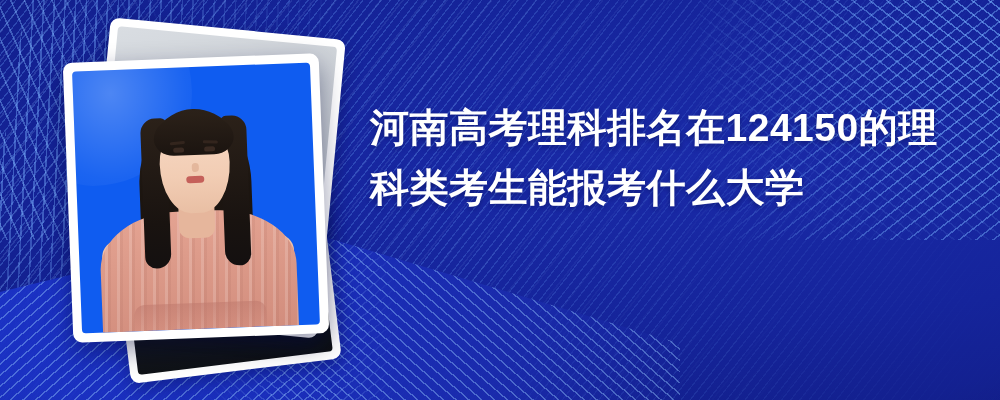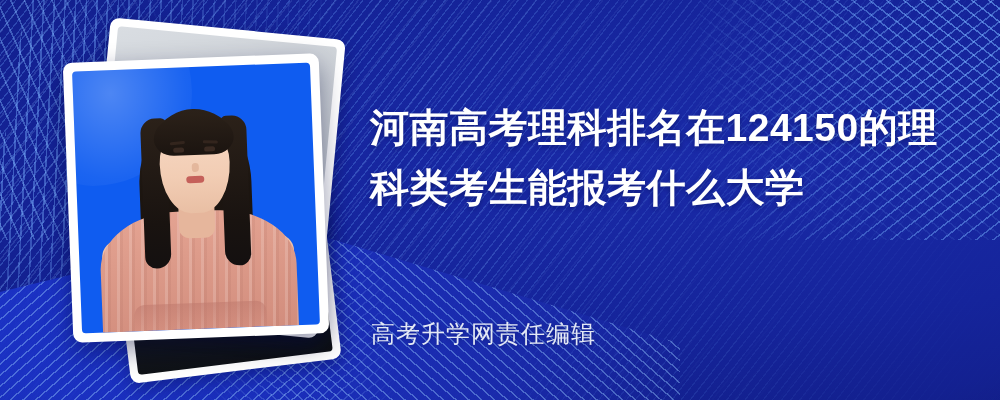--- a/index.html
+++ b/index.html
@@ -436,16 +436,15 @@
           <div class="p-nose"></div>
           <div class="p-lips"></div>
         </div>
       </div>
     </div>
 
   </div>
 
   <div class="text-block">
     <h1 class="title">河南高考理科排名在124150的理科类考生能报考什么大学</h1>
-    <div class="byline-role">高考升学网责任编辑</div>
   </div>
 
 </div>
 
 </body></html>

